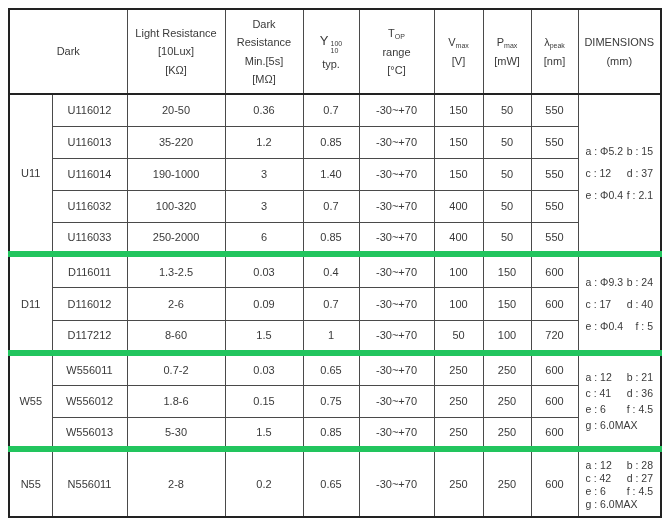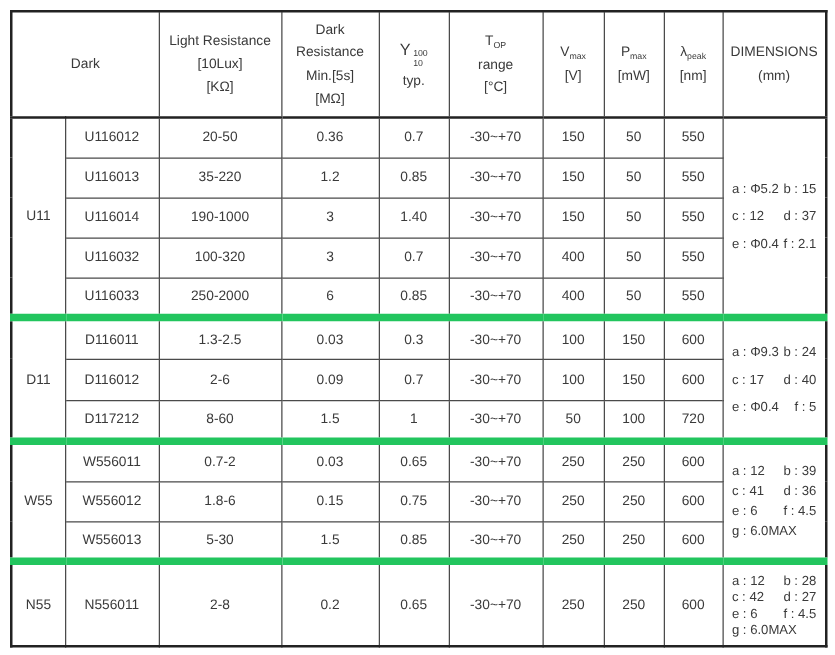--- a/index.html
+++ b/index.html
@@ -162,21 +162,21 @@
     <td>400</td>
     <td>50</td>
     <td>550</td>
   </tr>
 
   <tr class="r33 group-start">
     <td rowspan="3">D11</td>
     <td>D116011</td>
     <td>1.3-2.5</td>
     <td>0.03</td>
-    <td>0.3</td>
+    <td>0.4</td>
     <td>-30~+70</td>
     <td>100</td>
     <td>150</td>
     <td>600</td>
     <td rowspan="3" class="dims-cell">
       <div class="dim-line">
             <span>a : Φ9.3</span>
             <span>b : 24</span>
           </div>
       <div class="dim-line">
@@ -216,21 +216,21 @@
     <td>0.7-2</td>
     <td>0.03</td>
     <td>0.65</td>
     <td>-30~+70</td>
     <td>250</td>
     <td>250</td>
     <td>600</td>
     <td rowspan="3" class="dims-cell compact">
       <div class="dim-line">
             <span>a : 12</span>
-            <span>b : 39</span>
+            <span>b : 21</span>
           </div>
       <div class="dim-line">
             <span>c : 41</span>
             <span>d : 36</span>
           </div>
       <div class="dim-line">
             <span>e : 6</span>
             <span>f : 4.5</span>
           </div>
       <div class="dim-line">

